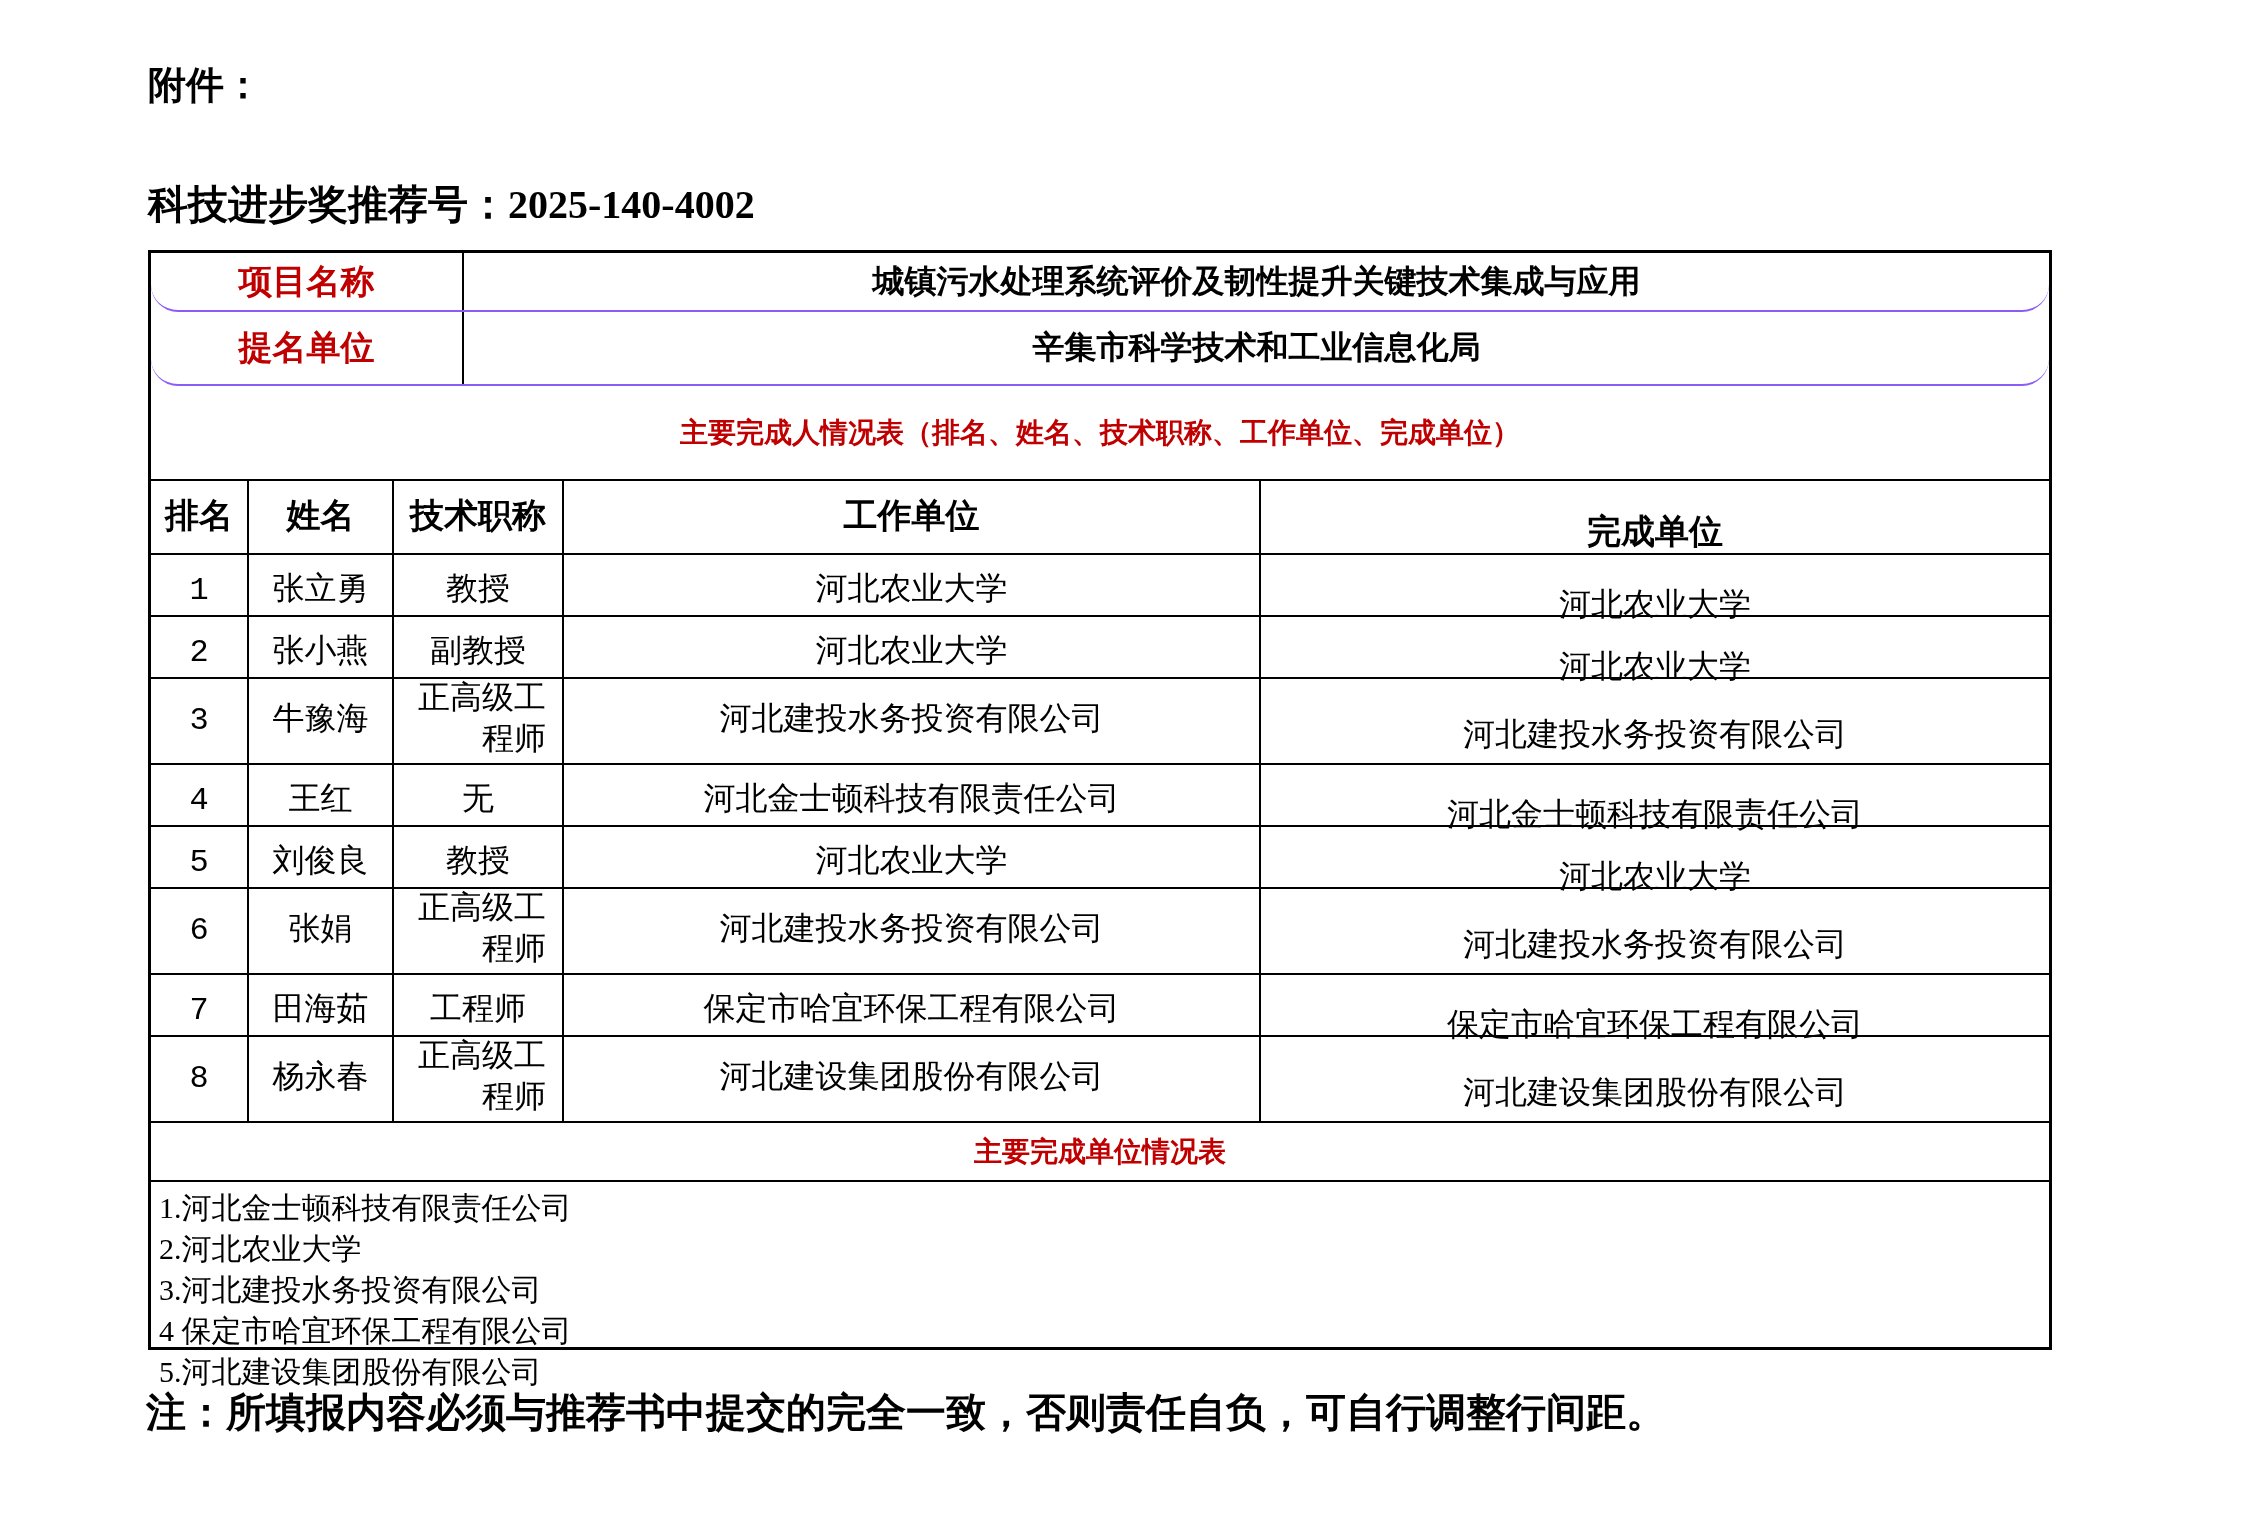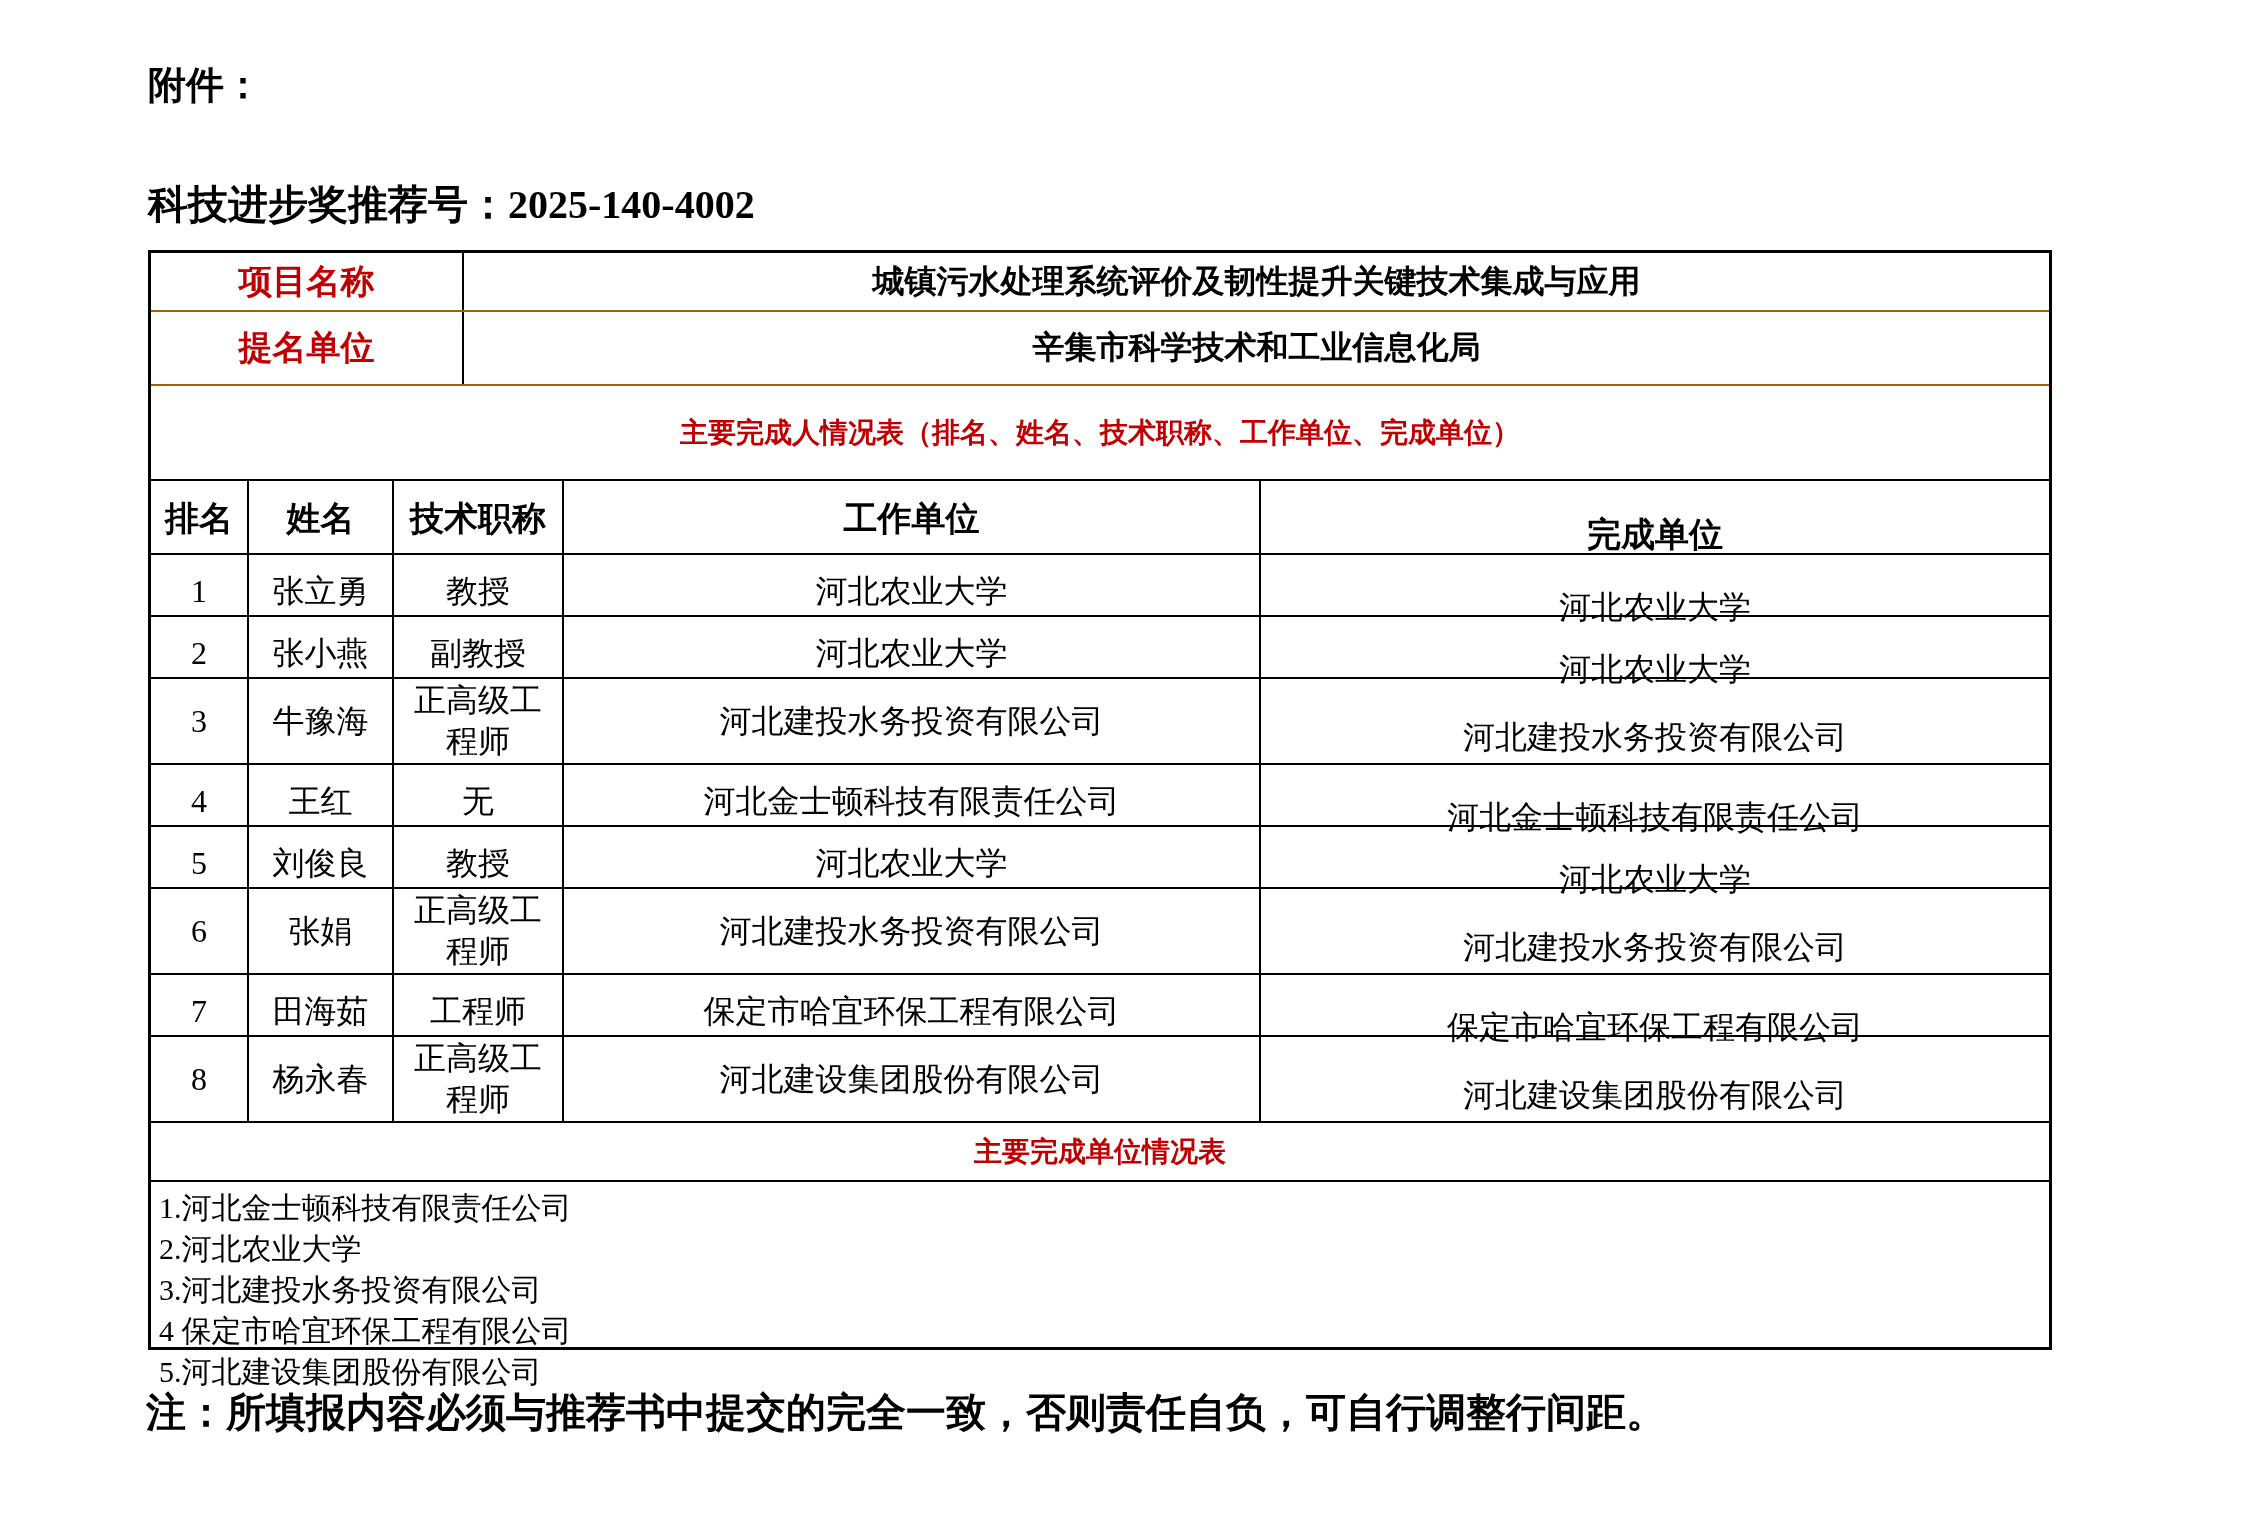--- a/index.html
+++ b/index.html
@@ -23,21 +23,21 @@
 
   .doc-table{
     position:absolute;left:148px;top:250px;
     width:1904px;box-sizing:border-box;
     border:3px solid #000;
     background:#fff;
   }
   .doc-table *{box-sizing:border-box;}
 
   
-  .row2{display:flex;width:100%;border-bottom:2px solid #a16207;}
+  .row2{display:flex;width:100%;border-bottom:2px solid #8b5cf6;border-radius:27px;}
   .r-project{height:59px;}
   .r-nominator{height:74px;}
   .label-cell{
     width:313px;flex:0 0 313px;border-right:2px solid #000;
     display:flex;align-items:center;justify-content:center;
     color:var(--red);font-size:34px;font-weight:bold;
   }
   .value-cell{
     flex:1 1 auto;display:flex;align-items:center;justify-content:center;
     font-size:32px;font-weight:bold;
@@ -53,21 +53,21 @@
 
   
   .grid-row{
     display:grid;width:100%;
     grid-template-columns:98px 145px 170px 697px 788px;
     border-bottom:2px solid #000;
   }
   .grid-row > div{
     display:flex;align-items:center;justify-content:center;
     border-right:2px solid #000;
-    font-size:32px;line-height:1.28;text-align:center;
+    font-size:32px;line-height:1.28;text-align:right;font-family:Liberation Mono, monospace;
   }
   .grid-row > div:last-child{border-right:none;margin-top:32px;}
   .header-row{height:74px;}
   .header-row > div{font-size:34px;font-weight:bold;}
   .h-s{height:62px;}
   .h-d{height:86px;}
   .c-title{padding:0 16px;}
 
   
   .units-cell{

